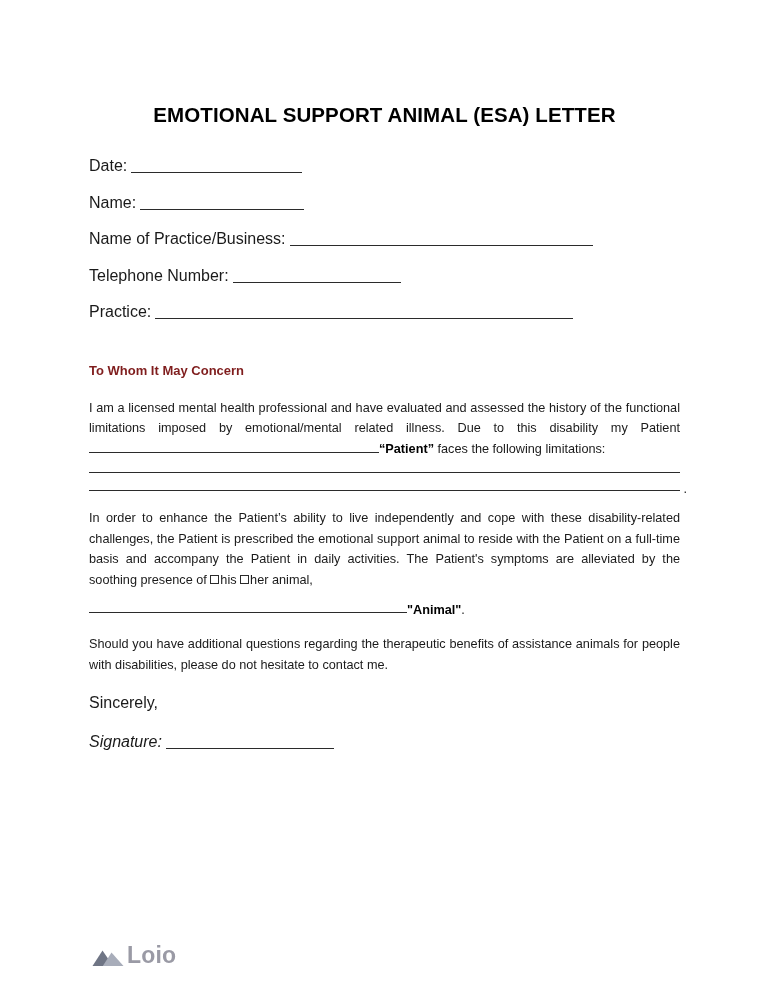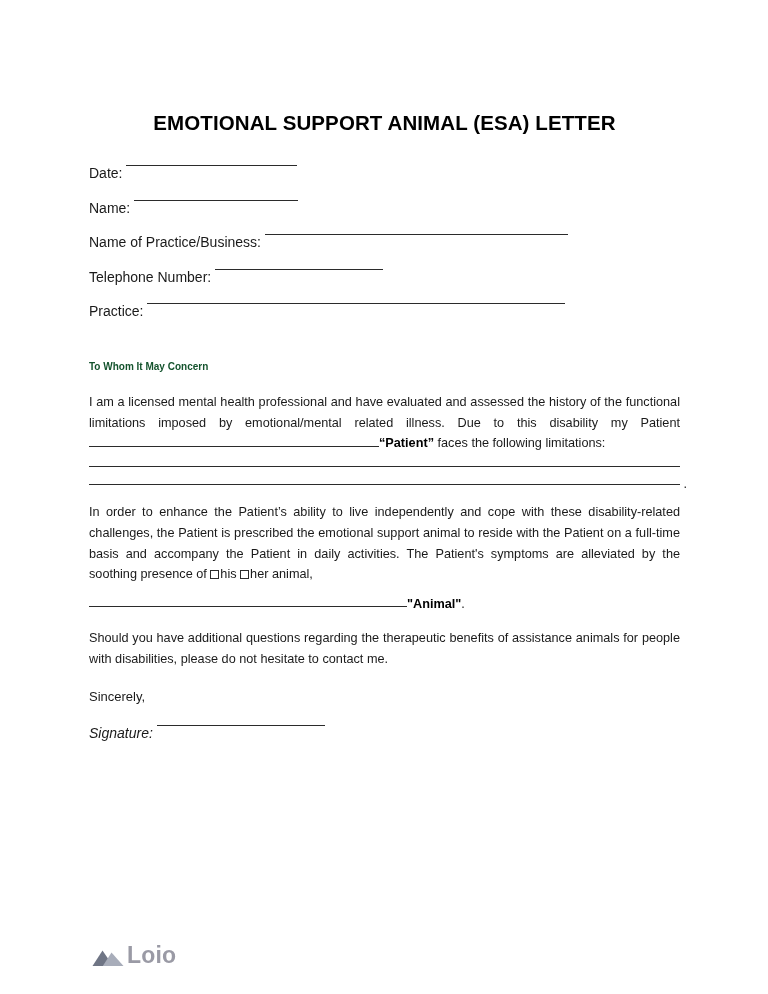--- a/index.html
+++ b/index.html
@@ -23,42 +23,42 @@
     width: 768px;
     height: 994px;
     background: #ffffff;
     overflow: hidden;
   }
 
   
   .content {
     position: absolute;
     left: 89px;
-    top: 8px;
+    top: 0;
     width: 591px;
   }
 
   .doc-title {
     margin: 0;
     padding-top: 103px;
     text-align: center;
     font-size: 20.5px;
     font-weight: bold;
     letter-spacing: 0.1px;
     color: #000000;
   }
 
   
   .fields {
     margin-top: 31px;
   }
   .field-row {
     display: flex;
-    align-items: flex-start;
-    font-size: 14px;
+    align-items: flex-end;
+    font-size: 16px;
     line-height: 1;
     margin-bottom: 20.5px;
     color: #1a1a1a;
     white-space: nowrap;
   }
   .field-label {
     flex: 0 0 auto;
   }
   .rule {
     display: inline-block;
@@ -75,23 +75,23 @@
   .rule.w-phone     { width: 168px; }
   .rule.w-address   { width: 418px; }
   .rule.w-city      { width: 208px; }
   .rule.w-signature { width: 168px; }
   .rule.w-print     { width: 235px; }
   .rule.w-license   { width: 238px; }
 
   
   .salutation {
     margin-top: 43px;
-    font-size: 10px;
+    font-size: 13px;
     font-weight: bold;
-    color: #14532d;
+    color: #7f1d1d;
     line-height: 1.2;
   }
 
   .para {
     margin-top: 17px;
     font-size: 12.7px;
     line-height: 1.62;
     text-align: justify;
     text-justify: inter-word;
     color: #1a1a1a;
@@ -152,21 +152,21 @@
   .animal-line-row .rule-animal {
     width: 318px;
     border-bottom: 1.4px solid #2b2b2b;
     height: 0;
     position: relative;
     top: -1px;
   }
 
   .sign-off {
     margin-top: 20px;
-    font-size: 13px;
+    font-size: 16px;
     line-height: 1;
     color: #1a1a1a;
   }
 
   .signature-block {
     margin-top: 23px;
   }
   .signature-block .field-row { margin-bottom: 21px; font-style: italic; }
 
   

